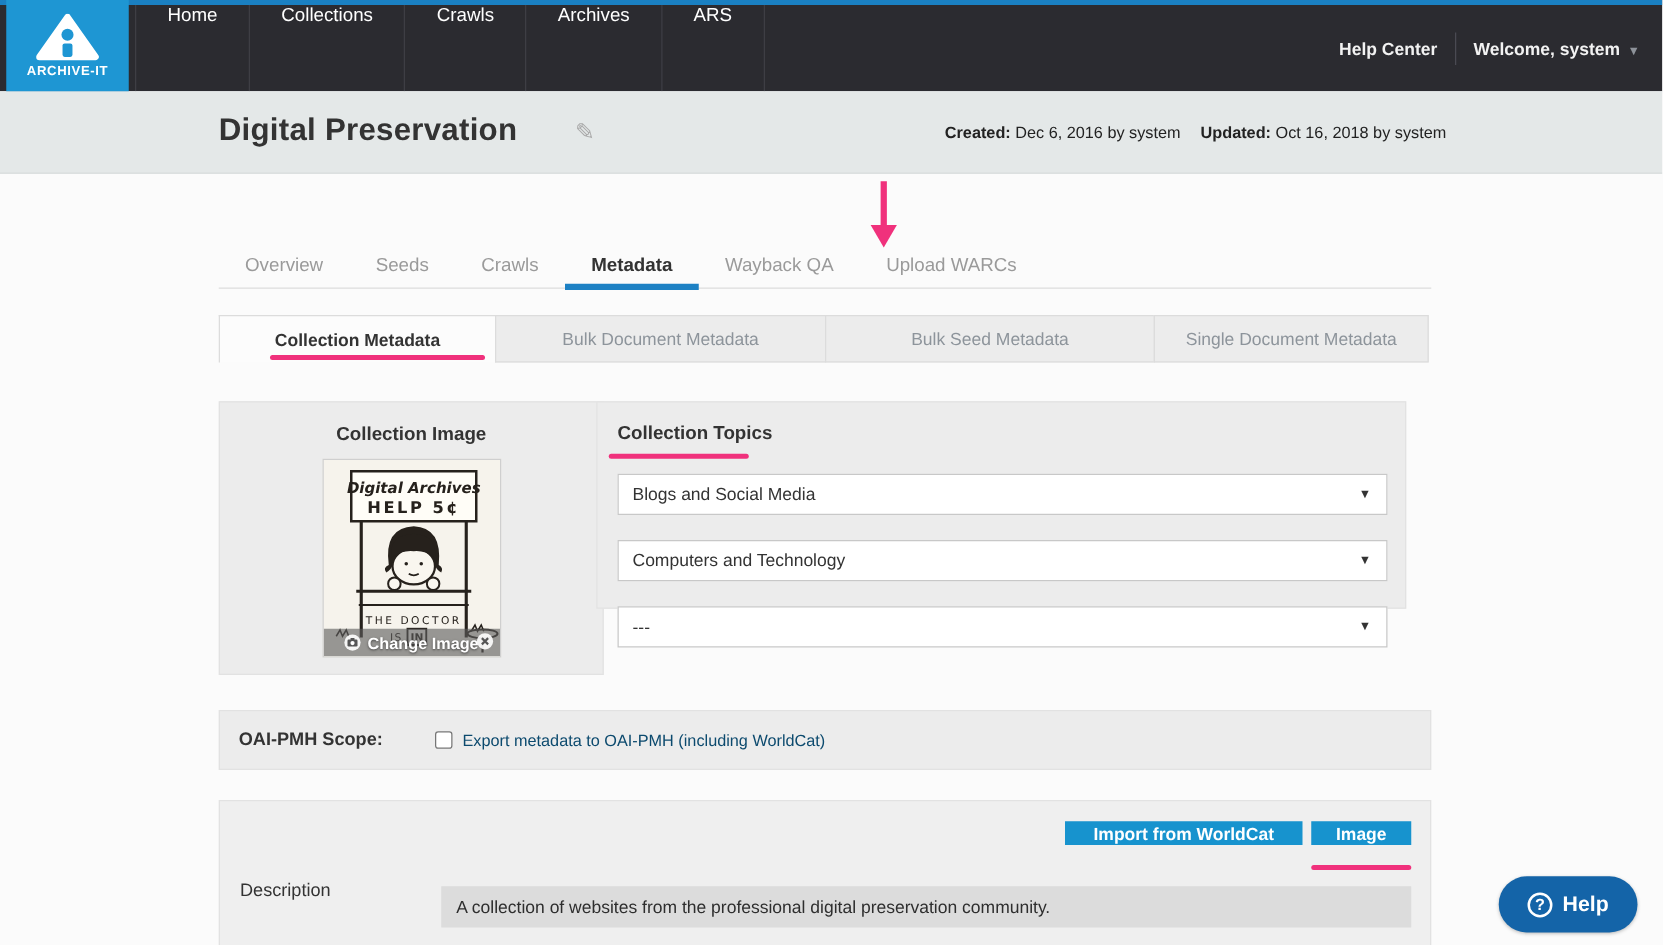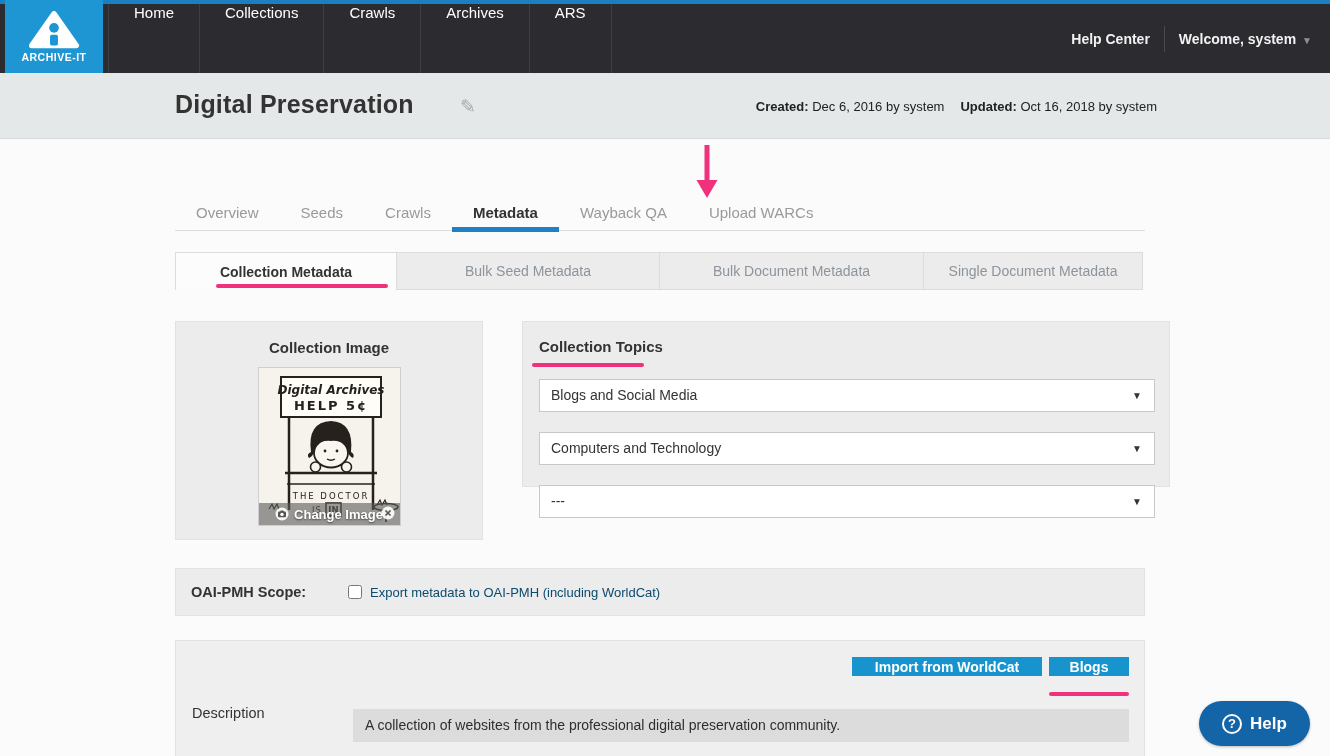--- a/index.html
+++ b/index.html
@@ -54,21 +54,21 @@
             margin-left:-1px; cursor:pointer; }
   .subtab:first-child { margin-left:0; }
   .subtab.w1 { width:222px; } .subtab.w2 { width:264px; } .subtab.w3 { width:265px; } .subtab.w4 { width:220px; }
   .subtab.active { background:#fcfcfc; border-bottom:none; color:#333; font-weight:bold; }
   .anno-underline { position:absolute; background:var(--accent_pink,#f0317c); height:4px; border-radius:2px; }
   .subtab .anno-underline { left:40px; width:172px; bottom:2px; }
 
   
   .panel { position:absolute; background:var(--panel_gray,#ececec); border:1px solid #e2e2e2; }
   .panel-img { left:175px; top:321px; width:308px; height:219px; }
-  .panel-topics { left:522px; top:321px; width:648px; height:166px; }
+  .panel-topics { left:477px; top:321px; width:648px; height:166px; }
   .panel-oai { left:175px; top:568px; width:970px; height:48px; display:flex; align-items:center; }
   .panel-desc { left:175px; top:640px; width:970px; height:140px; background:#efefef; }
 
   .panel-img-title { text-align:center; font-size:15px; font-weight:bold; color:#333; padding-top:17px; }
   .collection-image { position:relative; width:143px; height:159px; margin:11px auto 0 auto;
                       border:1px solid #cfcfcf; overflow:hidden; background:#f6f3ec; }
   .img-overlay { position:absolute; left:0; right:0; bottom:0; height:22px;
                  background:rgba(92,92,92,.62); display:flex; align-items:center; justify-content:center; gap:5px; cursor:pointer; }
   .img-overlay .ov-label { color:#fff; font-size:13px; font-weight:bold; text-shadow:0 1px 2px rgba(0,0,0,.55); }
   .ov-icon { flex:0 0 auto; display:flex; }
@@ -183,25 +183,25 @@
     <li class="tab">
         <span>Upload WARCs</span>
       </li>
   </ul>
 
   <div class="subtabs">
     <div class="subtab w1 active">
       <span>Collection Metadata</span>
       <span class="anno-underline"></span>
     </div>
+    <div class="subtab w3">
+        <span>Bulk Document Metadata</span>
+      </div>
     <div class="subtab w2">
         <span>Bulk Seed Metadata</span>
-      </div>
-    <div class="subtab w3">
-        <span>Bulk Document Metadata</span>
       </div>
     <div class="subtab w4">
         <span>Single Document Metadata</span>
       </div>
   </div>
 
   <section class="panel panel-img">
     <div class="panel-img-title">Collection Image</div>
     <div class="collection-image">
       <svg width="143" height="159" viewBox="0 0 143 159">
@@ -275,21 +275,21 @@
   </section>
 
   <section class="panel panel-oai">
     <span class="oai-label">OAI-PMH Scope:</span>
     <input type="checkbox" class="oai-check" style="">
     <span class="oai-text">Export metadata to OAI-PMH (including WorldCat)</span>
   </section>
 
   <section class="panel panel-desc">
     <button class="btn btn-import">Import from WorldCat</button>
-    <button class="btn btn-edit">Blogs</button>
+    <button class="btn btn-edit">Image</button>
     <span class="anno-underline"></span>
     <div class="desc-label">Description</div>
     <div class="desc-value">A collection of websites from the professional digital preservation community.</div>
   </section>
 
   <div class="help-pill">
     <span class="help-q">?</span>
     <span class="help-label">Help</span>
   </div>
 

